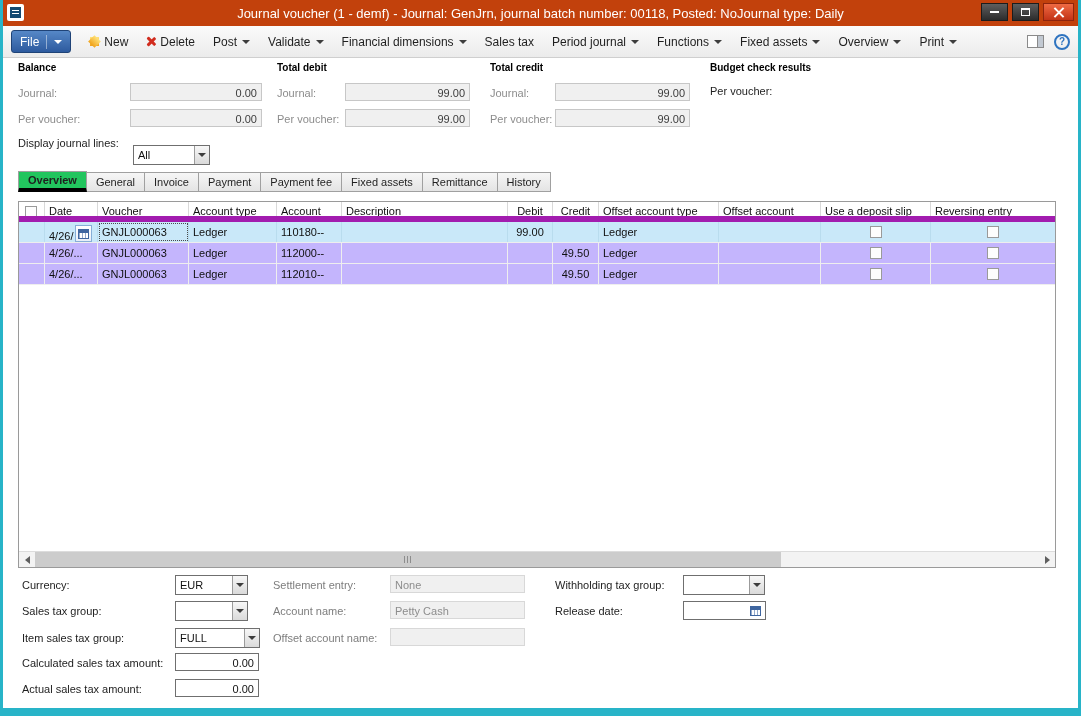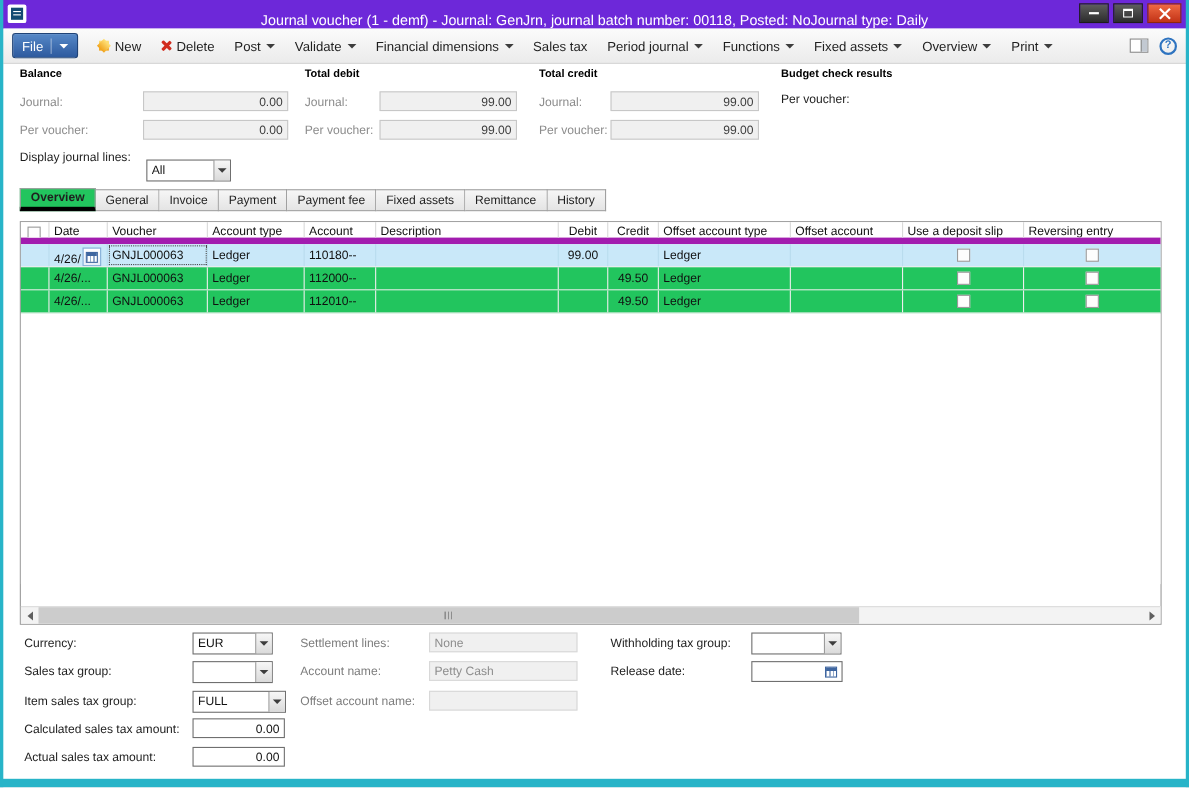--- a/index.html
+++ b/index.html
@@ -4,21 +4,21 @@
 <style>
   html,body{margin:0;padding:0;background:#dfe6ea;}
   *{font-family:"Liberation Sans","DejaVu Sans",sans-serif;box-sizing:border-box;}
   .window{position:relative;width:1081px;height:716px;background:#ffffff;overflow:hidden;}
   .edge{position:absolute;background:#28b4c8;z-index:6;}
   .edge.left{left:0;top:0;bottom:0;width:3px;}
   .edge.right{right:0;top:0;bottom:0;width:3px;}
   .edge.bottom{left:0;right:0;bottom:0;height:8px;}
 
   
-  .titlebar{position:absolute;left:0;top:0;right:0;height:26px;background:#6d28d9;display:flex;align-items:flex-end;}
+  .titlebar{position:absolute;left:0;top:0;right:0;height:26px;background:#c2410c;display:flex;align-items:center;}
   .app-icon{position:absolute;left:7px;top:4px;width:17px;height:17px;background:#fff;border-radius:2px;display:flex;align-items:center;justify-content:center;}
   .app-icon .glyph{width:11px;height:11px;background:#134a72;background-image:linear-gradient(#fff 0 0),linear-gradient(#fff 0 0);background-size:7px 1px,7px 1px;background-position:2px 3px,2px 6px;background-repeat:no-repeat;}
   .title{flex:1;text-align:center;font-size:13px;color:#ffffff;white-space:nowrap;}
   .win-controls{position:absolute;right:7px;top:3px;display:flex;gap:4px;}
   .wc{width:27px;height:18px;display:flex;align-items:center;justify-content:center;border:1px solid #1c1c1c;background:linear-gradient(#5e5e5e,#2c2c2c);cursor:default;}
   .wc.close{width:31px;background:linear-gradient(#ef6a43,#c23317);border-color:#8e250d;}
   .g-min{width:9px;height:2px;background:#fff;}
   .g-max{width:9px;height:8px;border:1px solid #fff;border-top-width:2px;}
   .g-close{position:relative;width:11px;height:11px;}
   .g-close::before,.g-close::after{content:"";position:absolute;left:4.5px;top:-1px;width:2px;height:13px;background:#fff;}
@@ -61,21 +61,21 @@
   
   .tabstrip{position:absolute;left:18px;top:171px;height:21px;display:flex;align-items:flex-end;}
   .tab{height:20px;padding:0 9px;font-size:11px;display:flex;align-items:center;background:linear-gradient(#f6f6f6,#e4e4e4);border:1px solid #a0a0a0;border-left:none;color:#1f1f1f;white-space:nowrap;}
   .tab.first{border-left:1px solid #a0a0a0;}
   .tab.active{background:#22c55e;height:21px;font-weight:bold;position:relative;z-index:2;border-bottom:4px solid #000000;}
 
   
   .grid{position:absolute;left:18px;top:201px;width:1038px;height:367px;border:1px solid #9a9a9a;background:#fff;}
   .g-header{display:flex;height:20px;border-bottom:6px solid #a21caf;background:#fff;}
   .gh{padding:3px 4px 0;font-size:11px;color:#101010;border-right:1px solid #d9d9d9;overflow:hidden;white-space:nowrap;}
-  .g-row{display:flex;height:21px;border-bottom:1px solid #eeeeee;background:#22c55e;}
+  .g-row{display:flex;height:21px;border-bottom:1px solid #eeeeee;background:#c4b5fd;}
   .g-row.selected{background:#c9e8f9;}
   .gc{padding:4px 4px 0;font-size:11px;color:#101010;border-right:1px solid #eeeeee;overflow:hidden;white-space:nowrap;}
   .g-row.selected .gc{border-right-color:#b9dcee;}
   .gc.num,.gh.num{text-align:center;}
   .gc.center{display:flex;align-items:center;justify-content:center;padding:0;}
   .gc.date-cell{display:flex;align-items:flex-end;padding:0 1px 0 4px;}
   .gc.focus{outline:1px dotted #4a4a4a;outline-offset:-2px;}
   .c0{width:26px;} .c1{width:53px;} .c2{width:91px;} .c3{width:88px;} .c4{width:65px;}
   .c5{width:166px;} .c6{width:45px;} .c7{width:46px;} .c8{width:120px;} .c9{width:102px;}
   .c10{width:110px;} .c11{flex:1;border-right:none;}
@@ -352,21 +352,21 @@
         <span class="caret"></span>
       </span>
   </div>
 
   <div class="lbl dark" style="left:22px;top:657px;">Calculated sales tax amount:</div>
   <div class="input-field" style="left:175px;top:653px;width:84px;">0.00</div>
 
   <div class="lbl dark" style="left:22px;top:683px;">Actual sales tax amount:</div>
   <div class="input-field" style="left:175px;top:679px;width:84px;">0.00</div>
 
-  <div class="lbl mid" style="left:273px;top:579px;">Settlement lines:</div>
+  <div class="lbl mid" style="left:273px;top:579px;">Settlement entry:</div>
   <div class="ro-field ro-left" style="left:390px;top:575px;width:135px;">None</div>
 
   <div class="lbl mid" style="left:273px;top:605px;">Account name:</div>
   <div class="ro-field ro-left" style="left:390px;top:601px;width:135px;">Petty Cash</div>
 
   <div class="lbl mid" style="left:273px;top:632px;">Offset account name:</div>
   <div class="ro-field ro-left" style="left:390px;top:628px;width:135px;"></div>
 
   <div class="lbl dark" style="left:555px;top:579px;">Withholding tax group:</div>
   <div class="select" style="left:683px;top:575px;width:82px;height:20px;">

